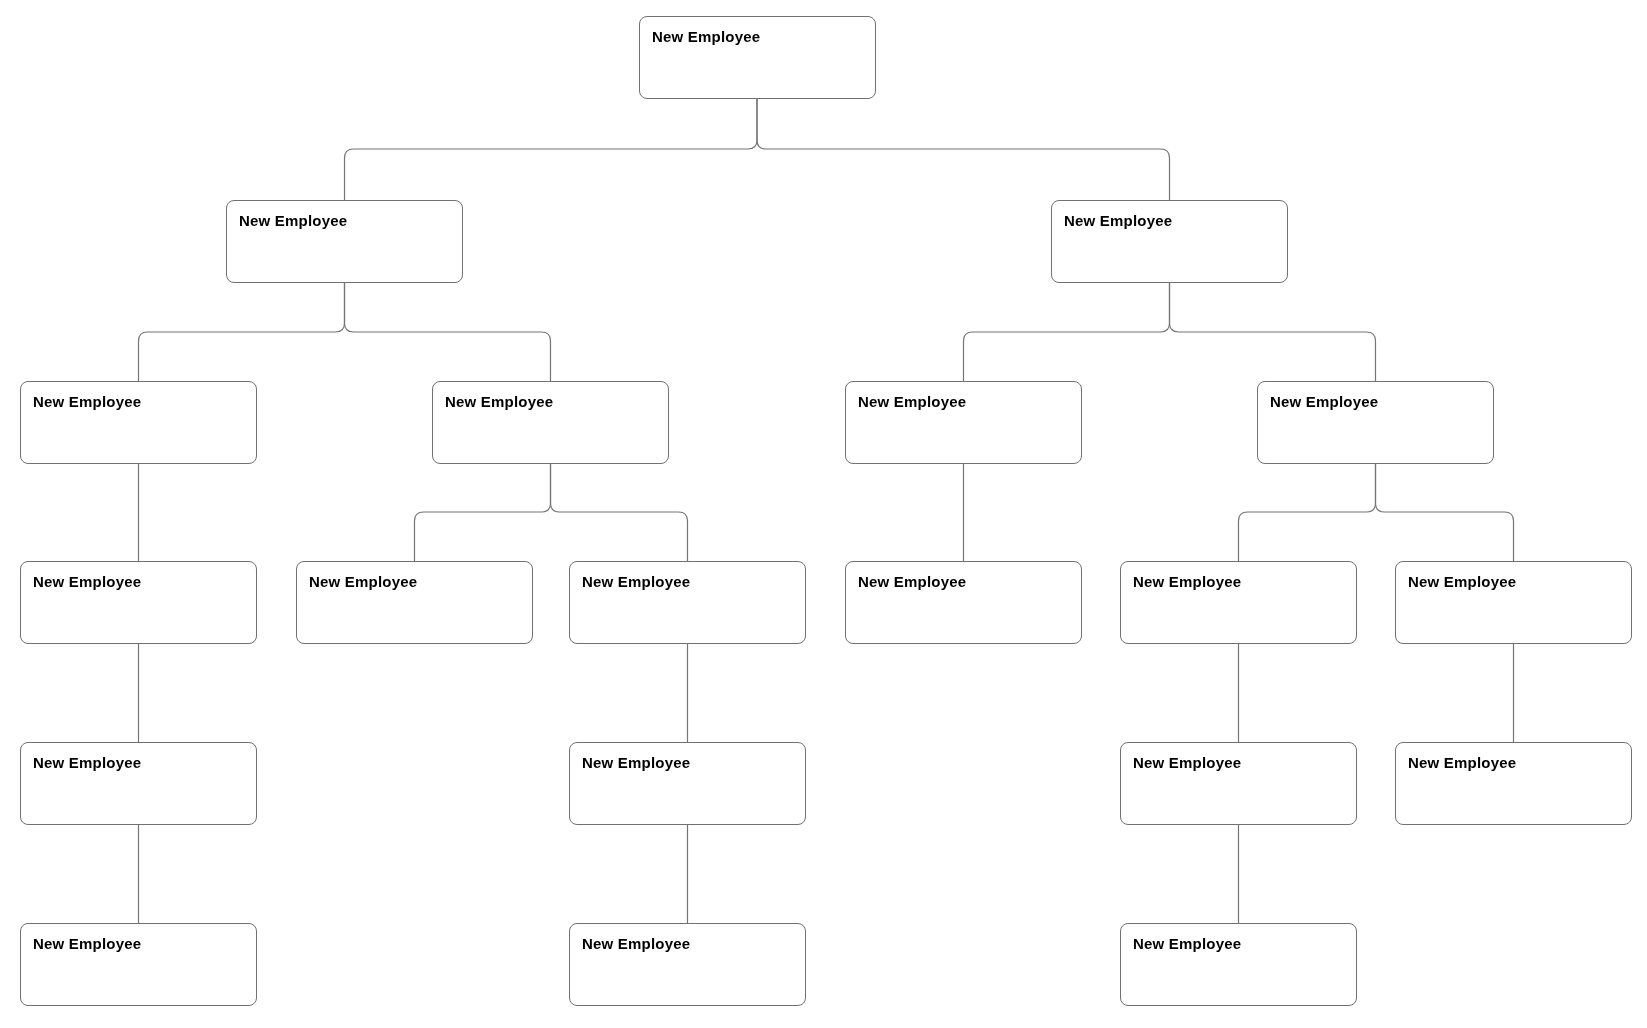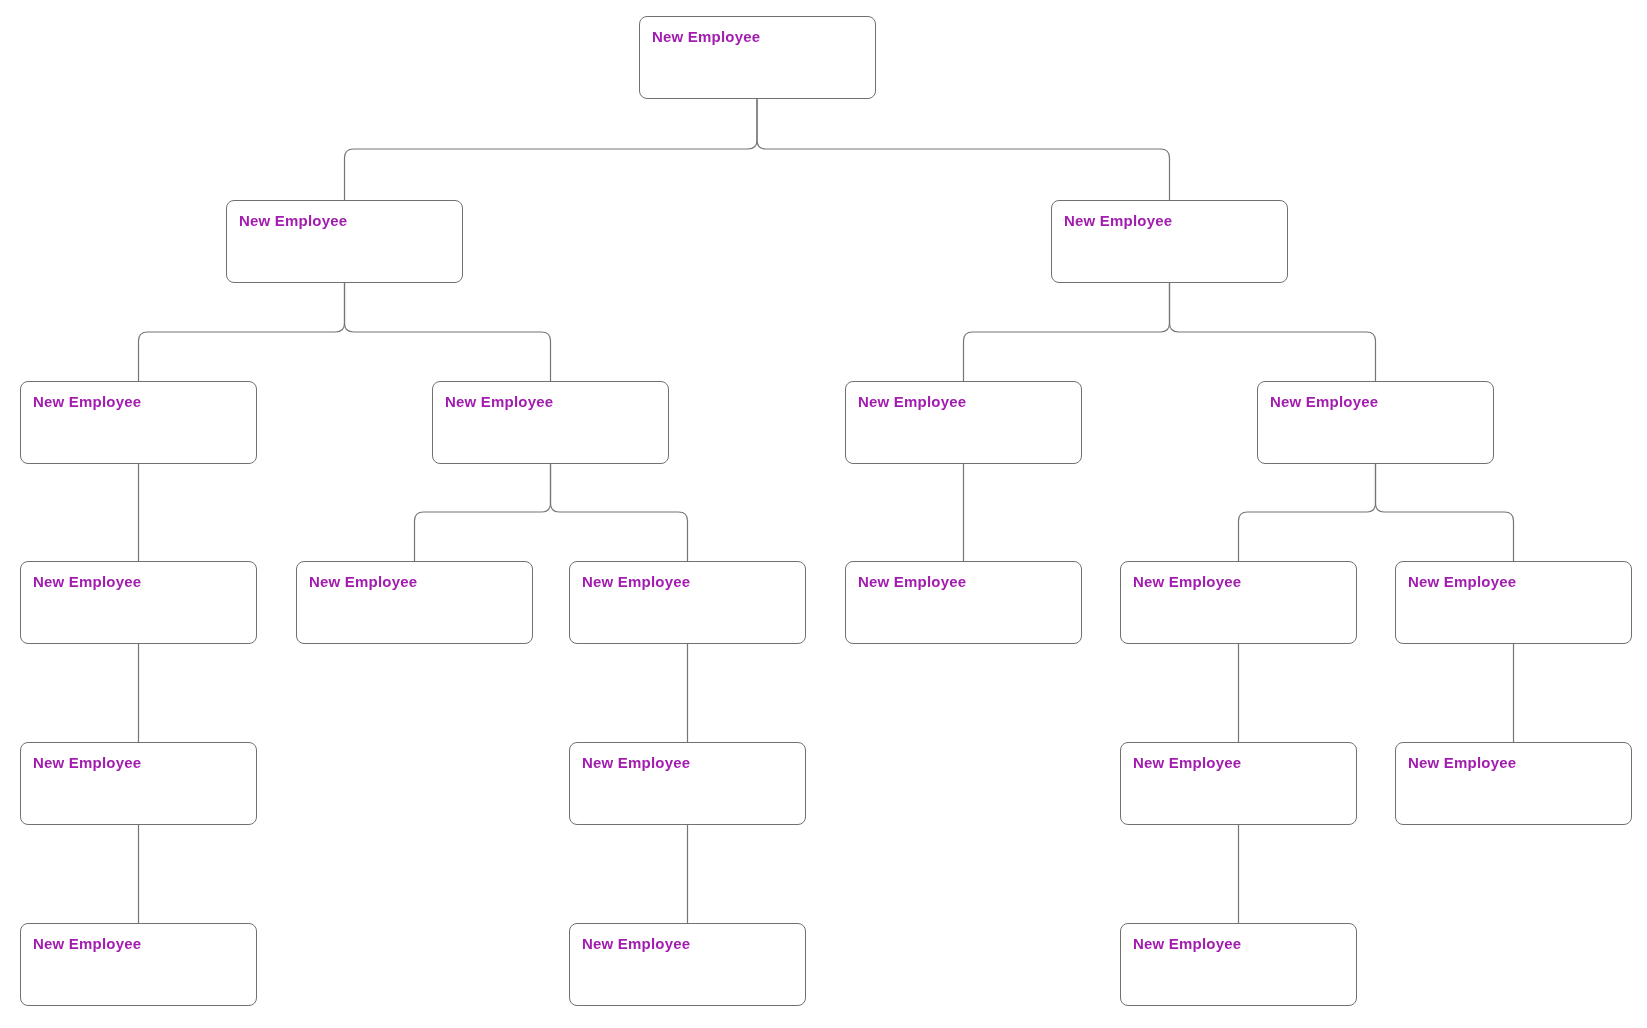--- a/index.html
+++ b/index.html
@@ -36,21 +36,21 @@
     background: #ffffff;
     border: 1px solid #717171;
     border-radius: 8px;
     padding: 11px 12px;
     cursor: pointer;
   }
   .node .label {
     display: block;
     font-size: 15px;
     font-weight: bold;
-    color: #a21caf;
+    color: #000000;
     letter-spacing: 0.2px;
     white-space: nowrap;
   }
 </style>
 </head>
 <body>
 
 <div class="canvas">
 
   <svg class="connector-layer" viewBox="0 0 1647 1028" xmlns="http://www.w3.org/2000/svg">

